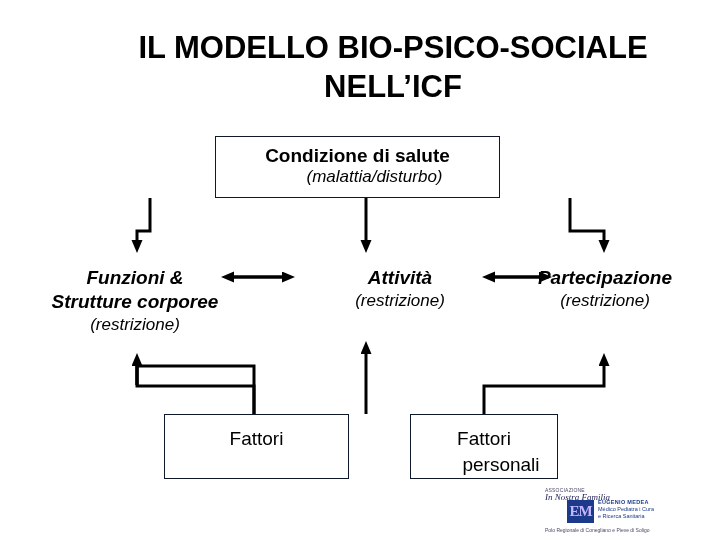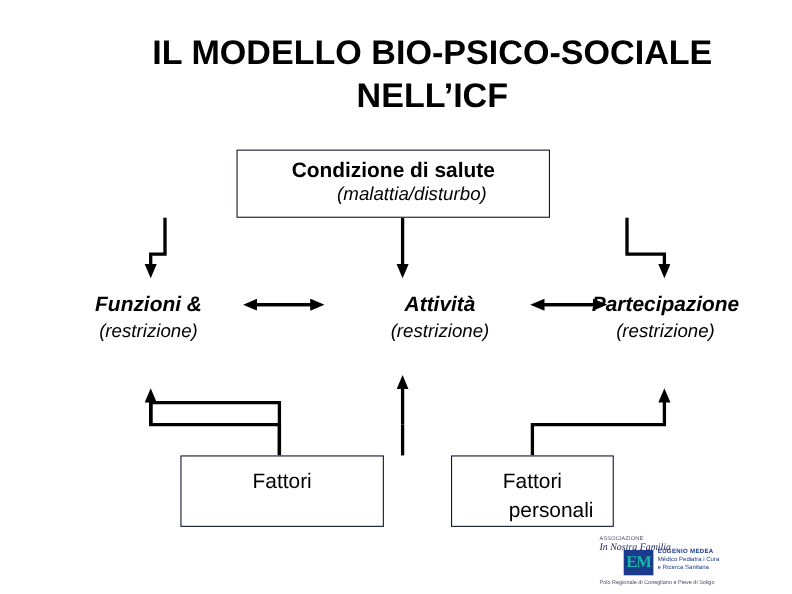--- a/index.html
+++ b/index.html
@@ -153,21 +153,21 @@
     white-space: nowrap;
     line-height: 1;
   }
   #logo .logo-mark {
     position: absolute;
     left: 22px;
     top: 13px;
     width: 27px;
     height: 23px;
     background: #1b3a8c;
-    color: #14b8a6;
+    color: #c4b5fd;
     font-family: "Liberation Serif", serif;
     font-weight: bold;
     font-size: 15px;
     text-align: center;
     line-height: 23px;
     letter-spacing: -1px;
   }
   #logo .logo-right {
     position: absolute;
     left: 53px;
@@ -244,20 +244,21 @@
     </g>
   </svg>
 
   <div class="box" id="box-health">
     <div class="line1">Condizione di salute</div>
     <div class="line2">(malattia/disturbo)</div>
   </div>
 
   <div class="mid-label" id="label-funzioni">
     <div class="l1">Funzioni &amp;</div>
+    <div class="l1">Strutture corporee</div>
     <div class="l2">(restrizione)</div>
   </div>
 
   <div class="mid-label" id="label-attivita">
     <div class="l1">Attività</div>
     <div class="l2">(restrizione)</div>
   </div>
 
   <div class="mid-label" id="label-parte">
     <div class="l1">Partecipazione</div>

